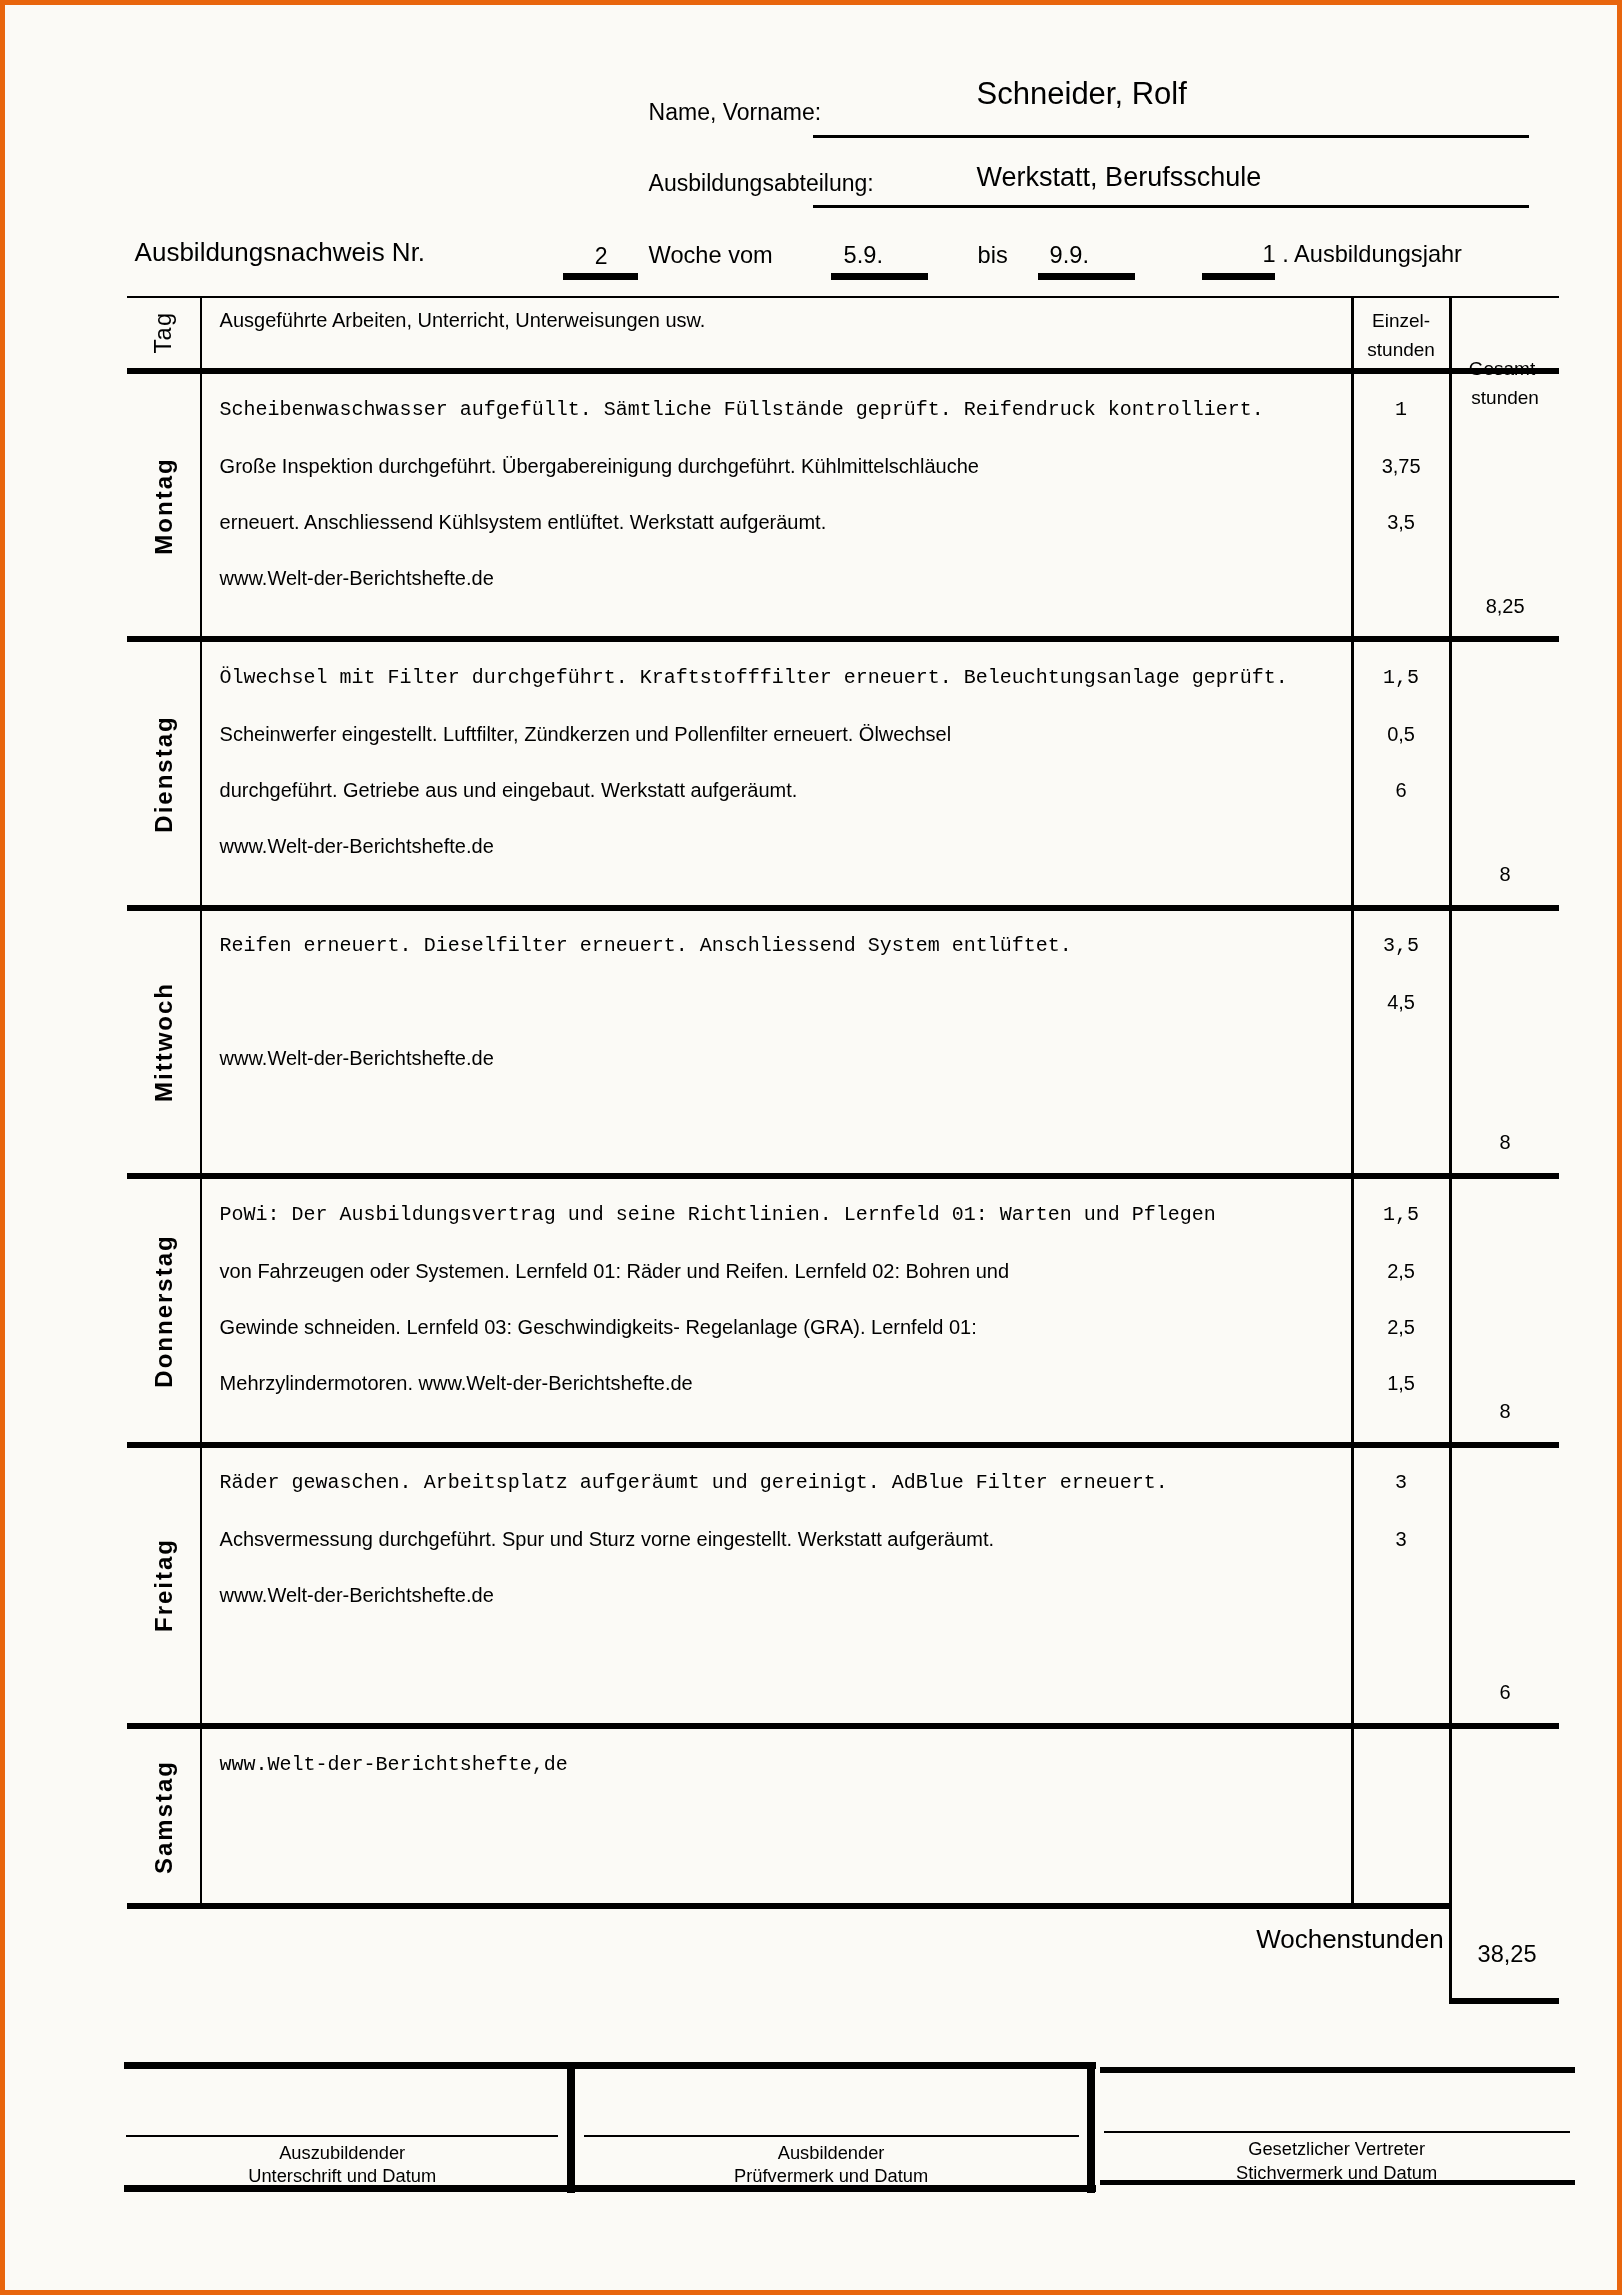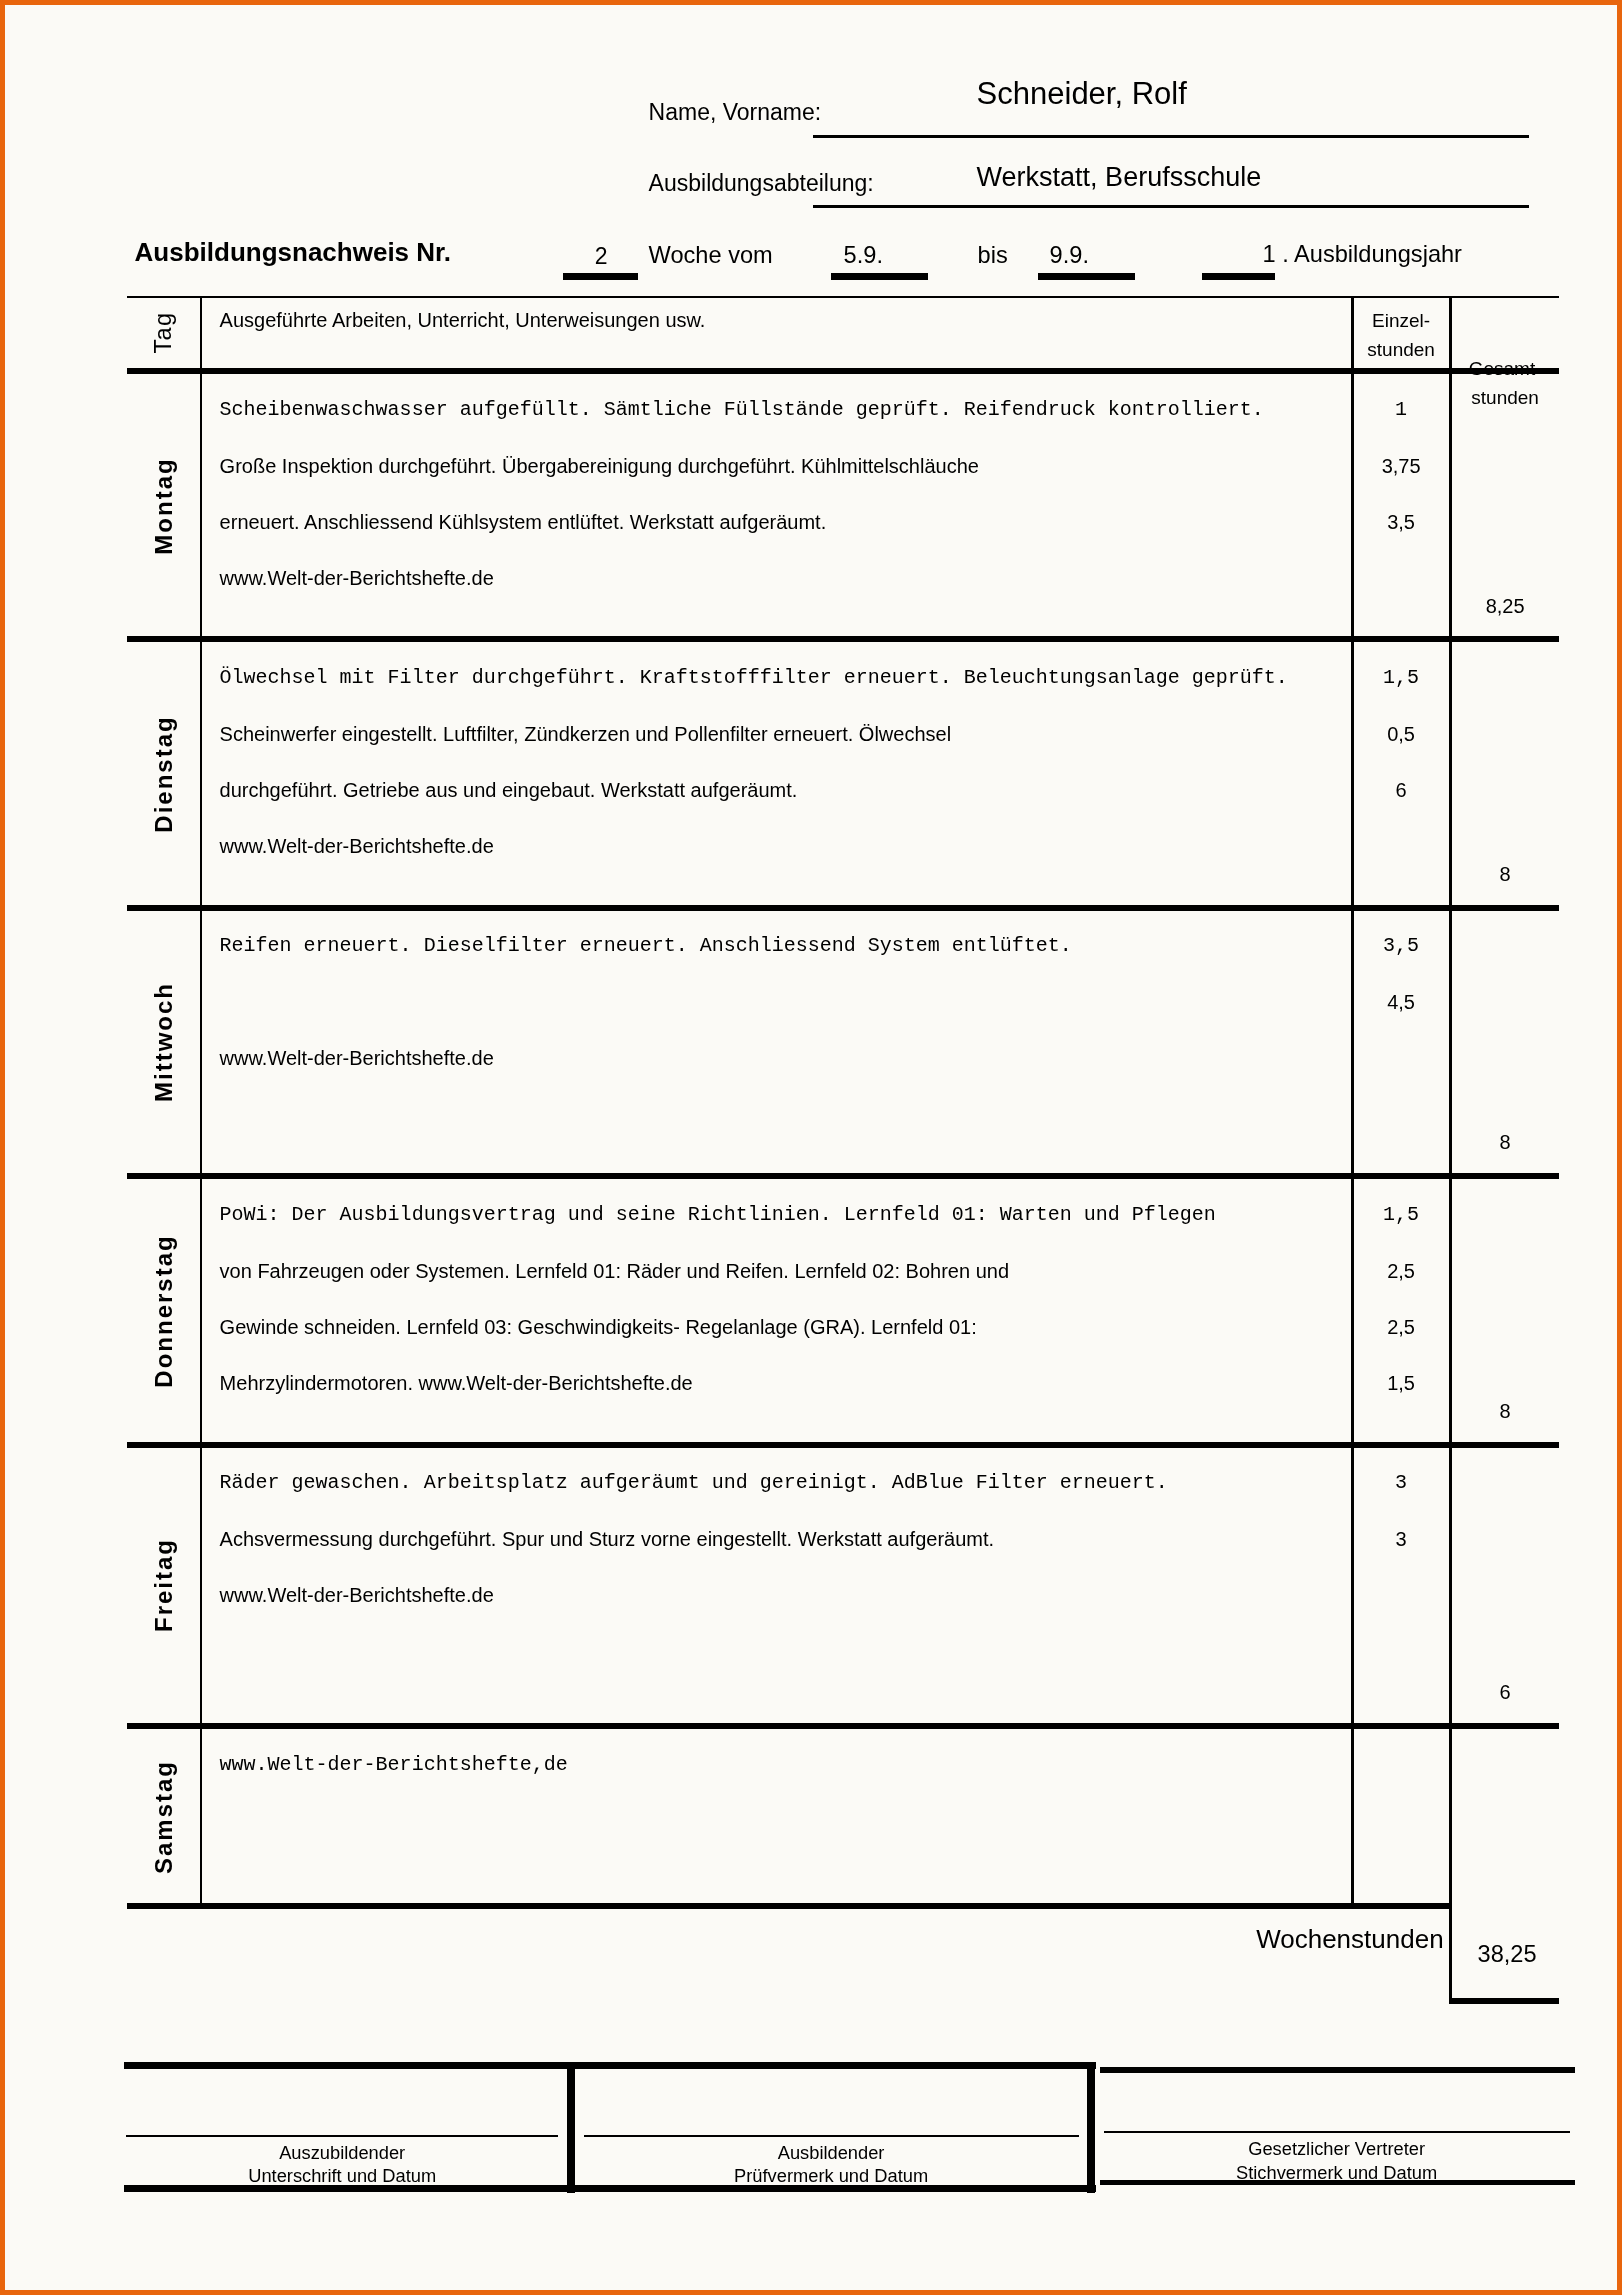--- a/index.html
+++ b/index.html
@@ -3,21 +3,21 @@
 <meta charset="utf-8">
 <style>
   html,body{margin:0;padding:0;}
   .frame{width:1622px;height:2295px;box-sizing:border-box;background:#E8650D;padding:4.6px;}
   .page{position:relative;width:100%;height:100%;background:#FBFAF6;color:#000;
         font-family:"Liberation Sans","DejaVu Sans",sans-serif;overflow:hidden;}
   .blk{position:absolute;background:#000;}
   .lbl{position:absolute;font-size:23px;white-space:nowrap;}
   .big{font-size:31px;}
   .med{font-size:27px;}
-  .bold{font-weight:bold;}
+  .bold{font-weight:normal;}
   .w36{font-size:23.6px;}
   .ctr{text-align:center;}
 
   
   #tbl{position:absolute;left:122px;top:291px;width:1432px;height:1715px;}
   .t-top{position:absolute;left:0;top:0;width:100%;height:2px;background:#000;}
   .t-headsep{position:absolute;left:0;top:72px;width:100%;height:6.5px;background:#000;}
   .vline{position:absolute;background:#000;top:2px;height:1605px;}
   .v-tag{left:73px;width:2.6px;}
   .v-einzel{left:1224px;width:3.3px;}

